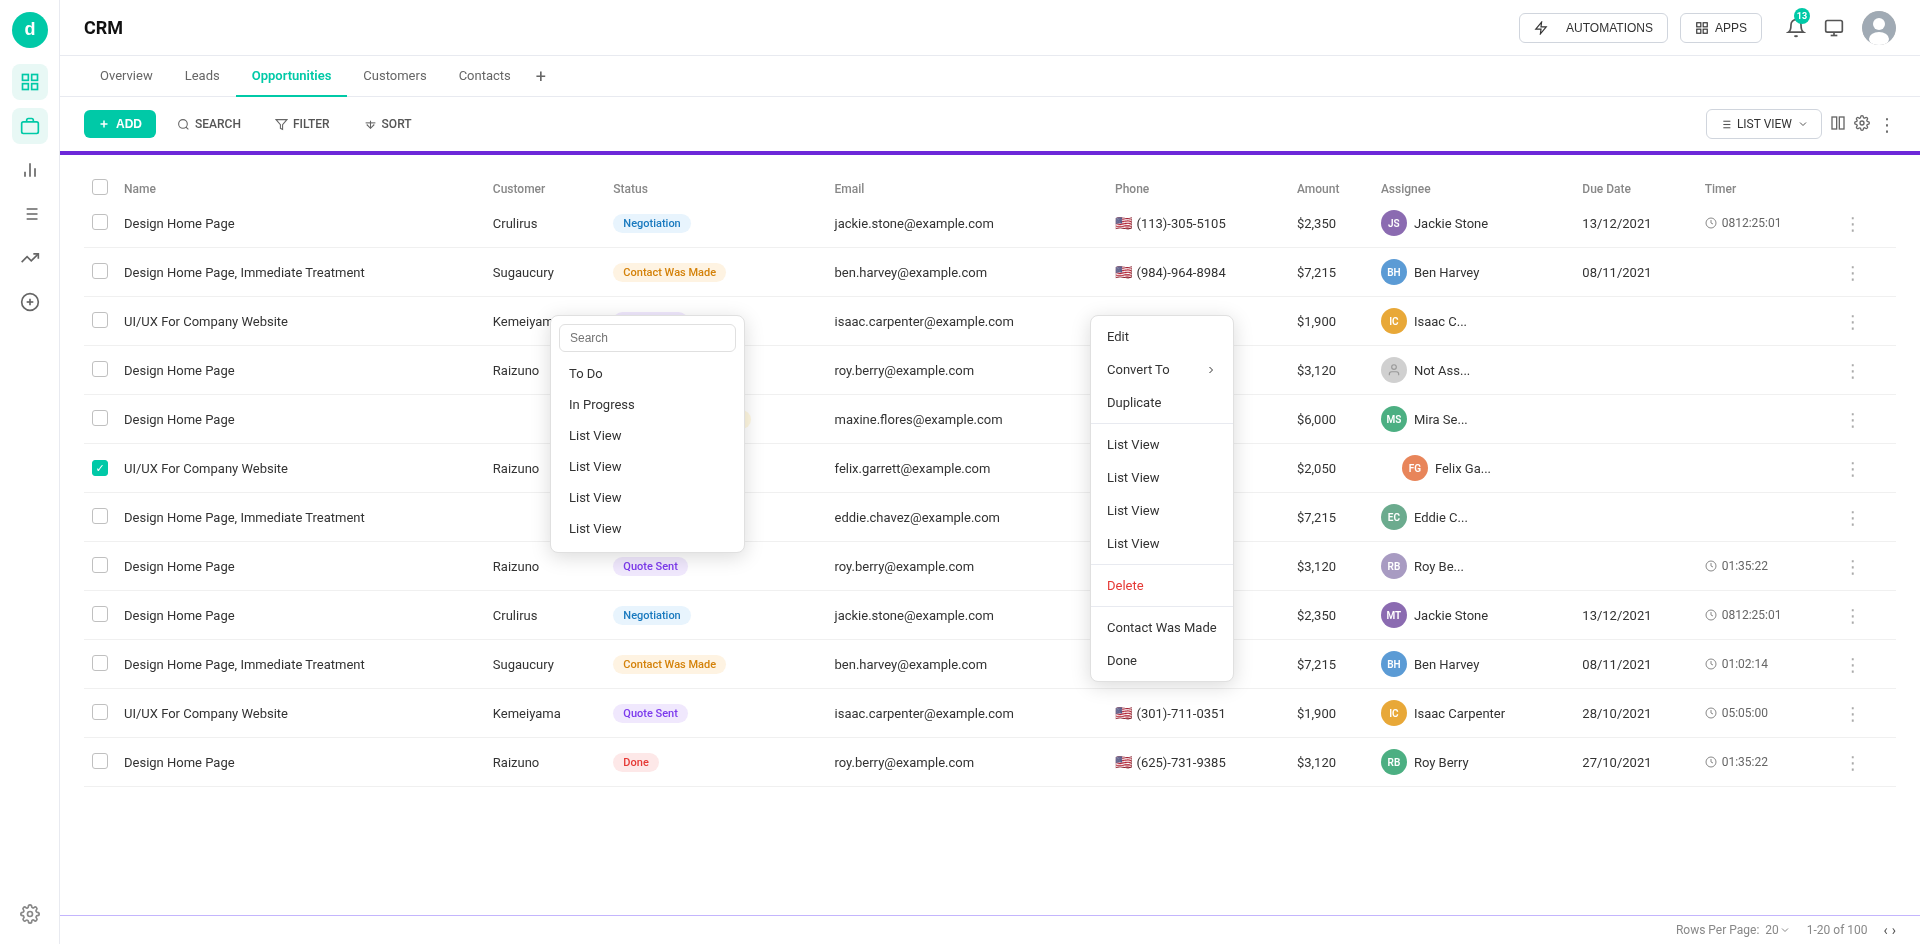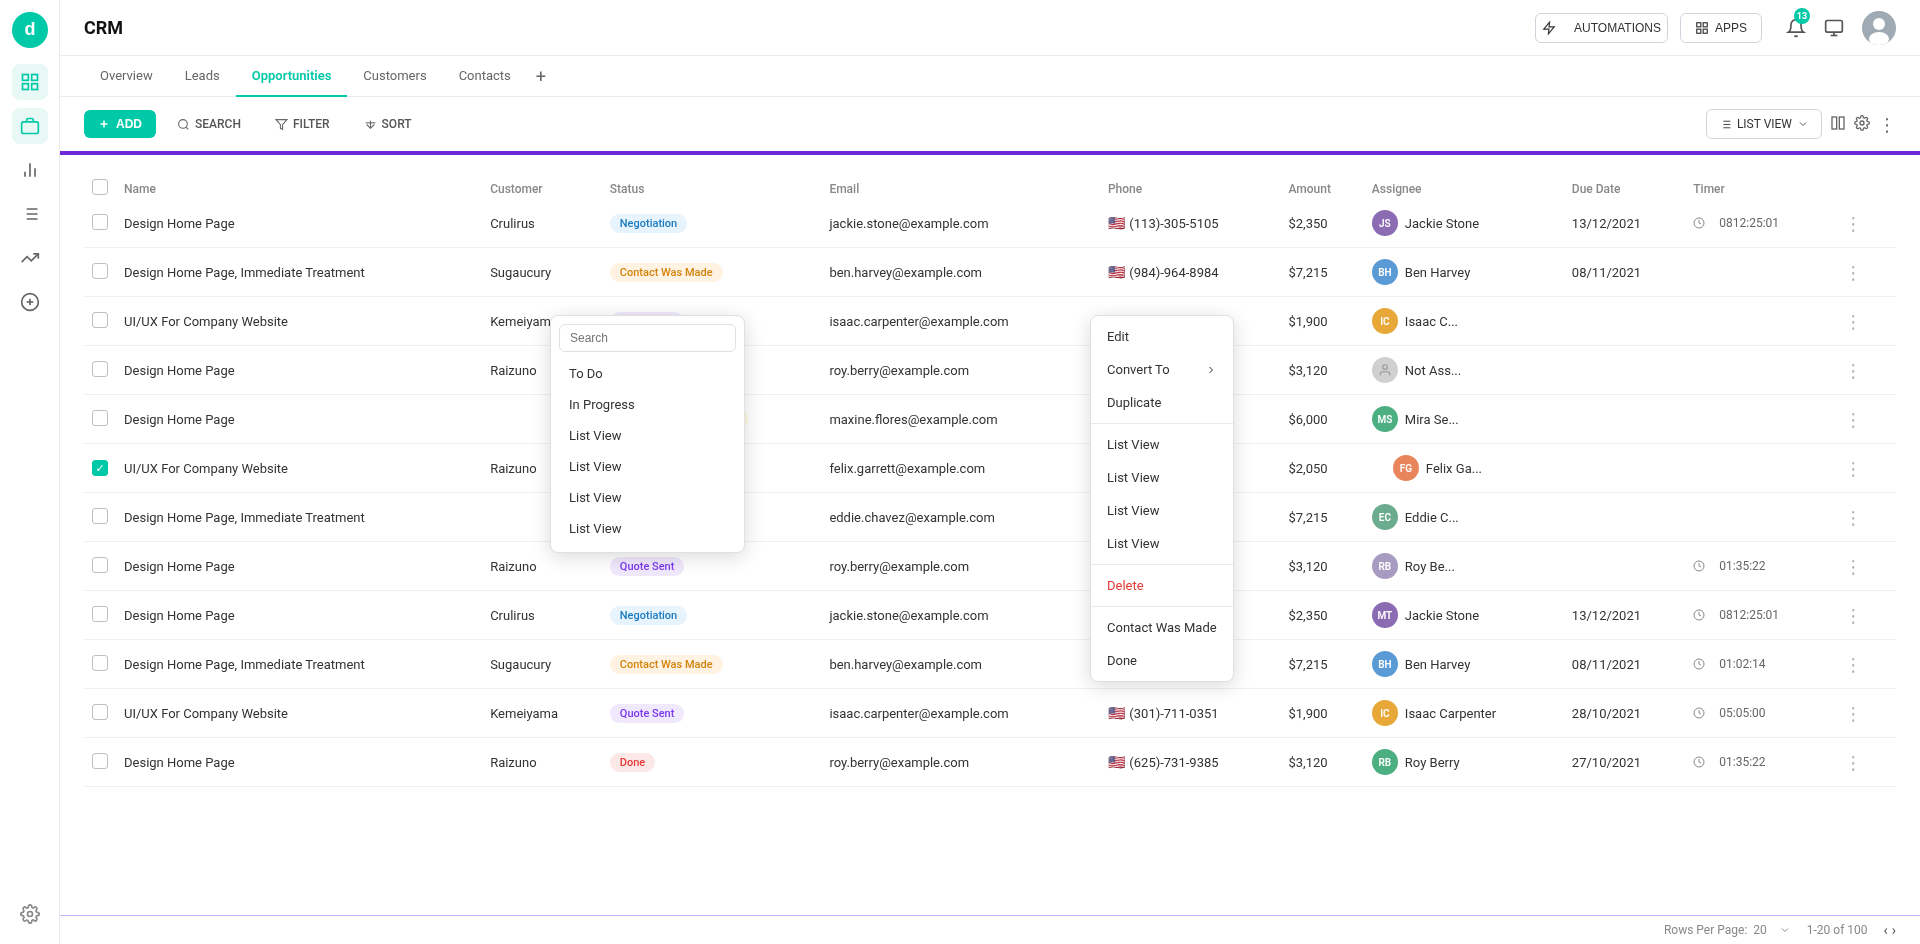--- a/index.html
+++ b/index.html
@@ -14,21 +14,21 @@
     .sidebar-bottom { margin-top: auto; }
     .sidebar-gear { width: 36px; height: 36px; display: flex; align-items: center; justify-content: center; color: #888; cursor: pointer; }
 
     
     .main { flex: 1; display: flex; flex-direction: column; overflow: hidden; background: #fff; }
 
     
     .header { display: flex; align-items: center; justify-content: space-between; padding: 10px 24px; border-bottom: 1px solid #e8eaf0; background: #fff; height: 56px; }
     .header-title { font-size: 18px; font-weight: 700; color: #111; }
     .header-actions { display: flex; align-items: center; gap: 12px; }
-    .btn-automations { display: flex; align-items: center; gap: 18px; padding: 7px 6px; border: 1px solid #d0d5dd; border-radius: 6px; background: #fff; cursor: pointer; font-size: 12px; font-weight: 500; color: #333; }
+    .btn-automations { display: flex; align-items: center; gap: 18px; padding: 7px 14px; border: 1px solid #d0d5dd; border-radius: 6px; background: #fff; cursor: pointer; font-size: 12px; font-weight: 500; color: #333; }
     .btn-apps { display: flex; align-items: center; gap: 6px; padding: 7px 14px; border: 1px solid #d0d5dd; border-radius: 6px; background: #fff; cursor: pointer; font-size: 12px; font-weight: 500; color: #333; }
     .icon-bell { position: relative; cursor: pointer; }
     .badge { position: absolute; top: -4px; right: -4px; background: #00c9a7; color: #fff; border-radius: 50%; width: 16px; height: 16px; font-size: 9px; display: flex; align-items: center; justify-content: center; font-weight: 700; }
     .avatar { width: 34px; height: 34px; border-radius: 50%; background: #c0c0c0; overflow: hidden; cursor: pointer; display: flex; align-items: center; justify-content: center; }
 
     
     .tabs { display: flex; align-items: center; padding: 0 24px; border-bottom: 1px solid #e8eaf0; background: #fff; }
     .tab { padding: 12px 16px; cursor: pointer; font-size: 13px; color: #666; border-bottom: 2px solid transparent; margin-bottom: -1px; }
     .tab.active { color: #00c9a7; border-bottom: 2px solid #00c9a7; font-weight: 600; }
     .tab-add { display: flex; align-items: center; justify-content: center; width: 28px; height: 28px; border-radius: 50%; cursor: pointer; color: #666; font-size: 18px; }
@@ -63,21 +63,21 @@
     .assignee-cell { display: flex; align-items: center; gap: 7px; }
     .assignee-avatar { width: 26px; height: 26px; border-radius: 50%; display: flex; align-items: center; justify-content: center; font-size: 10px; font-weight: 600; color: #fff; flex-shrink: 0; }
 
     
     .flag { font-size: 14px; margin-right: 4px; }
 
     
     .more-icon { cursor: pointer; color: #aaa; font-size: 18px; padding: 2px 6px; }
 
     
-    .timer-cell { display: flex; align-items: center; gap: 14px; color: #666; font-size: 12px; }
+    .timer-cell { display: flex; align-items: center; gap: 5px; color: #666; font-size: 12px; }
 
     
     .table-footer { display: flex; align-items: center; justify-content: flex-end; padding: 6px 24px; border-top: 1px solid #c4b5fd; gap: 16px; font-size: 12px; color: #888; background: #fff; }
     .rows-per-page { display: flex; align-items: center; gap: 6px; }
     .pagination-info { }
     .pagination-arrows { display: flex; gap: 4px; }
     .pagination-arrow { cursor: pointer; color: #555; font-size: 14px; }
 
     
     .context-menu { background: #fff; border: 1px solid #e0e0e0; border-radius: 8px; box-shadow: 0 4px 20px rgba(0,0,0,0.15); min-width: 140px; padding: 4px 0; }
@@ -614,21 +614,21 @@
         <div class="context-menu-divider"></div>
         <div class="context-menu-item">Contact Was Made</div>
         <div class="context-menu-item">Done</div>
       </div>
     </div>
   </div>
 
   <div class="table-footer">
     <div class="rows-per-page">
       <span>Rows Per Page:</span>
-      <span style="display:flex; align-items:center; gap:12px; cursor:pointer;">
+      <span style="display:flex; align-items:center; gap:0; cursor:pointer;">
         <span>20</span>
         <svg width="12" height="12" viewBox="0 0 24 24" fill="none" stroke="currentColor" stroke-width="2">
             <polyline points="6 9 12 15 18 9"></polyline>
           </svg>
       </span>
     </div>
     <div class="pagination-info">1-20 of 100</div>
     <div class="pagination-arrows">
       <span class="pagination-arrow">‹</span>
       <span class="pagination-arrow">›</span>

